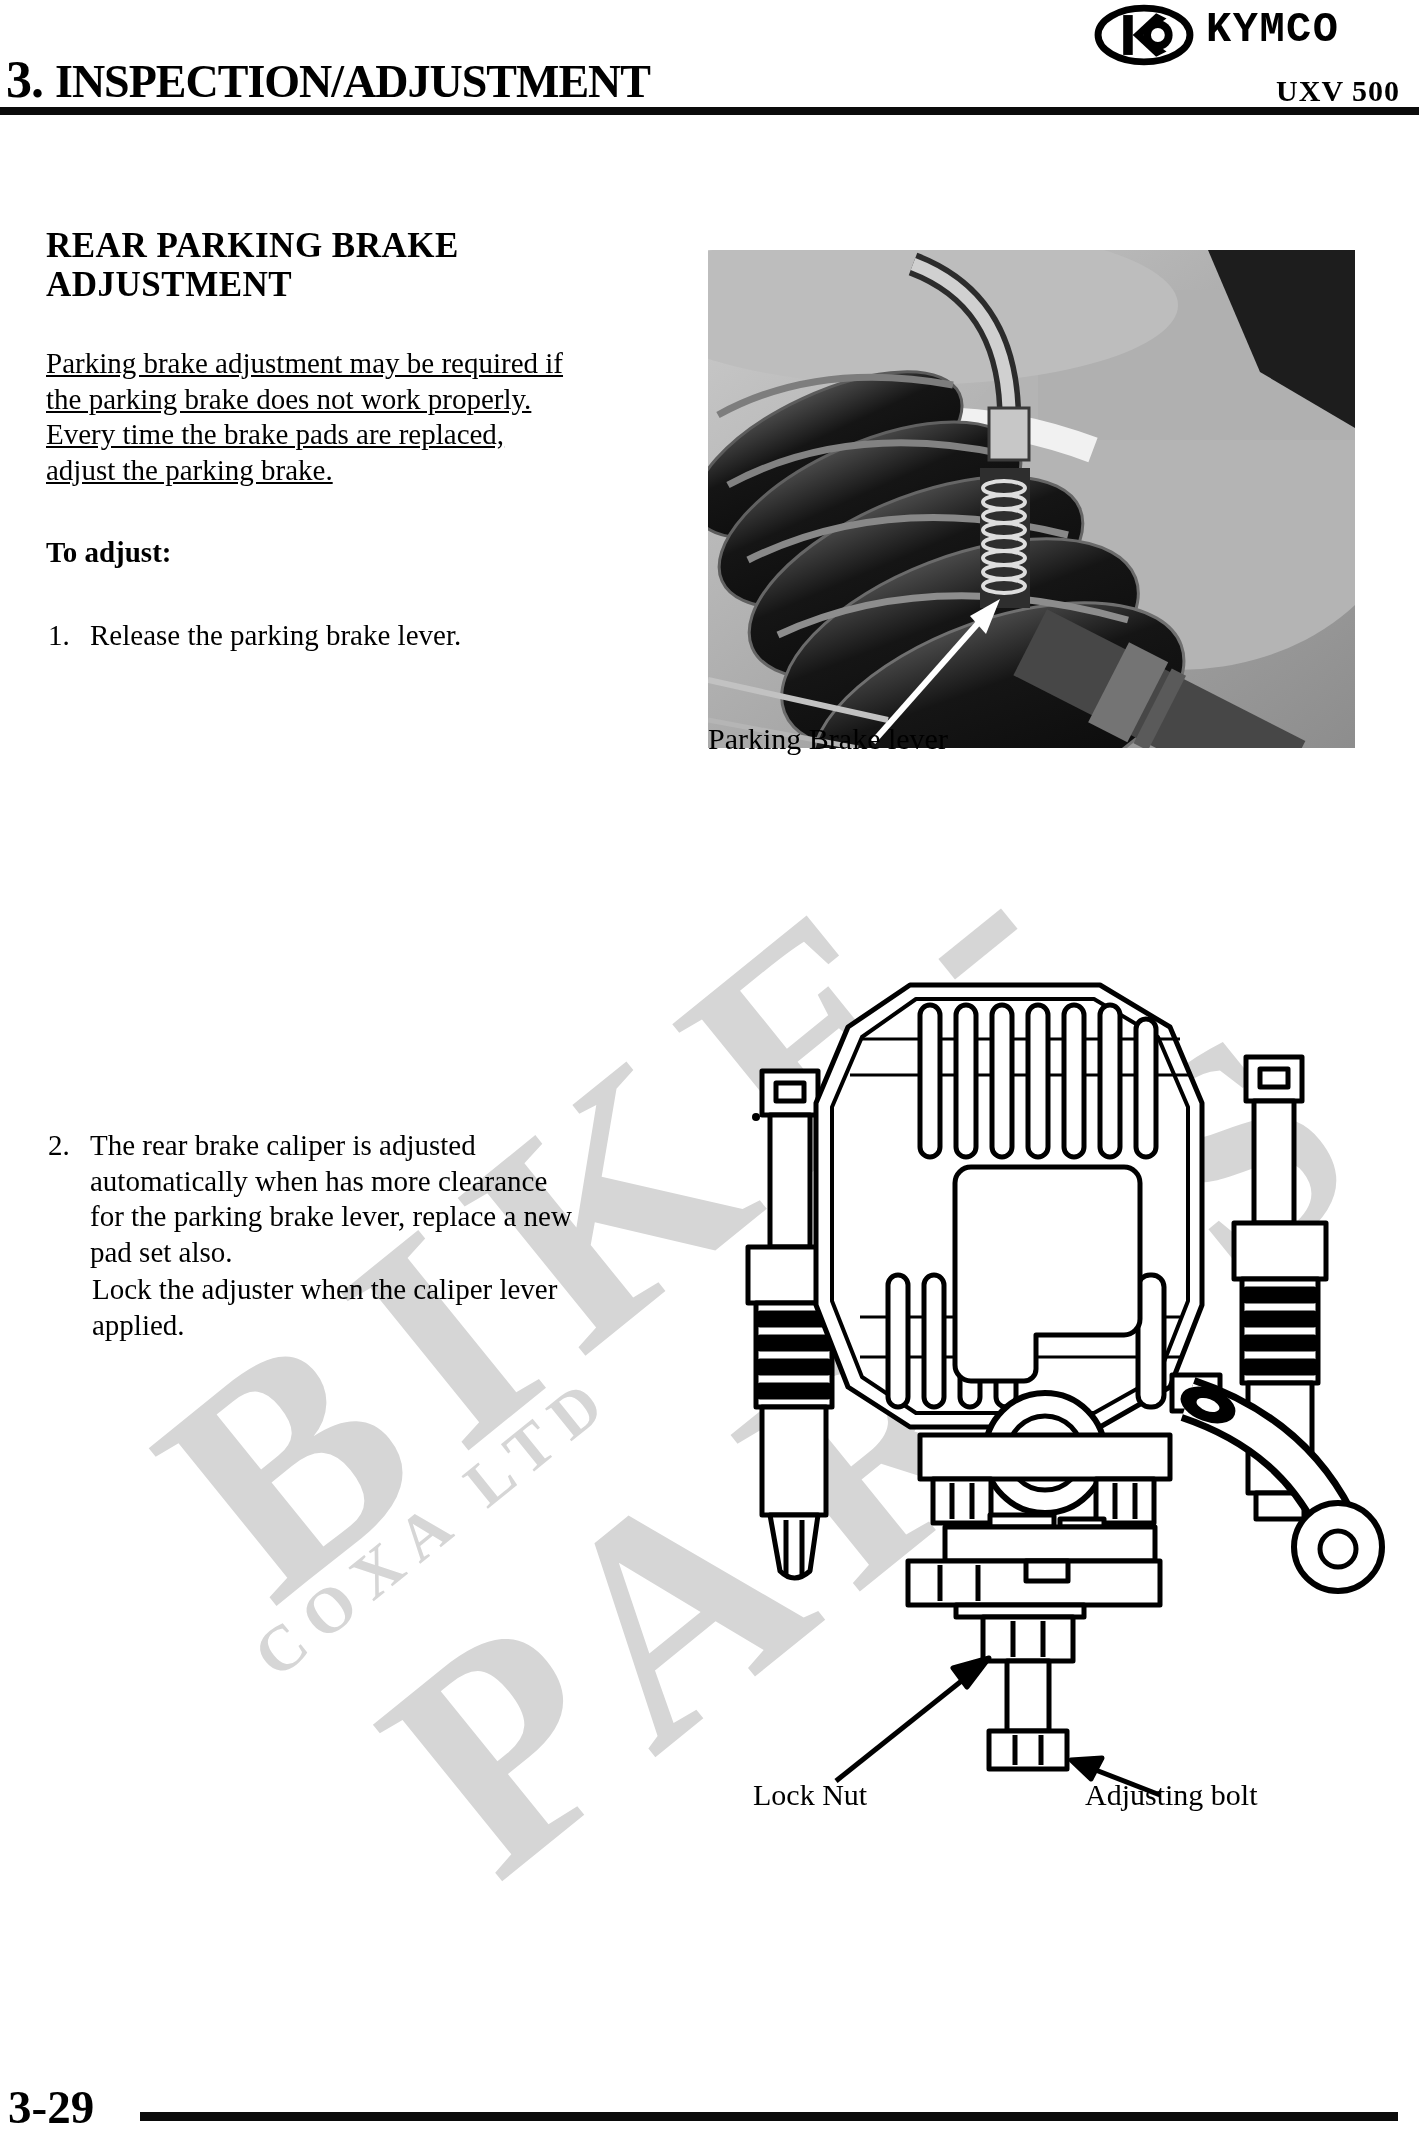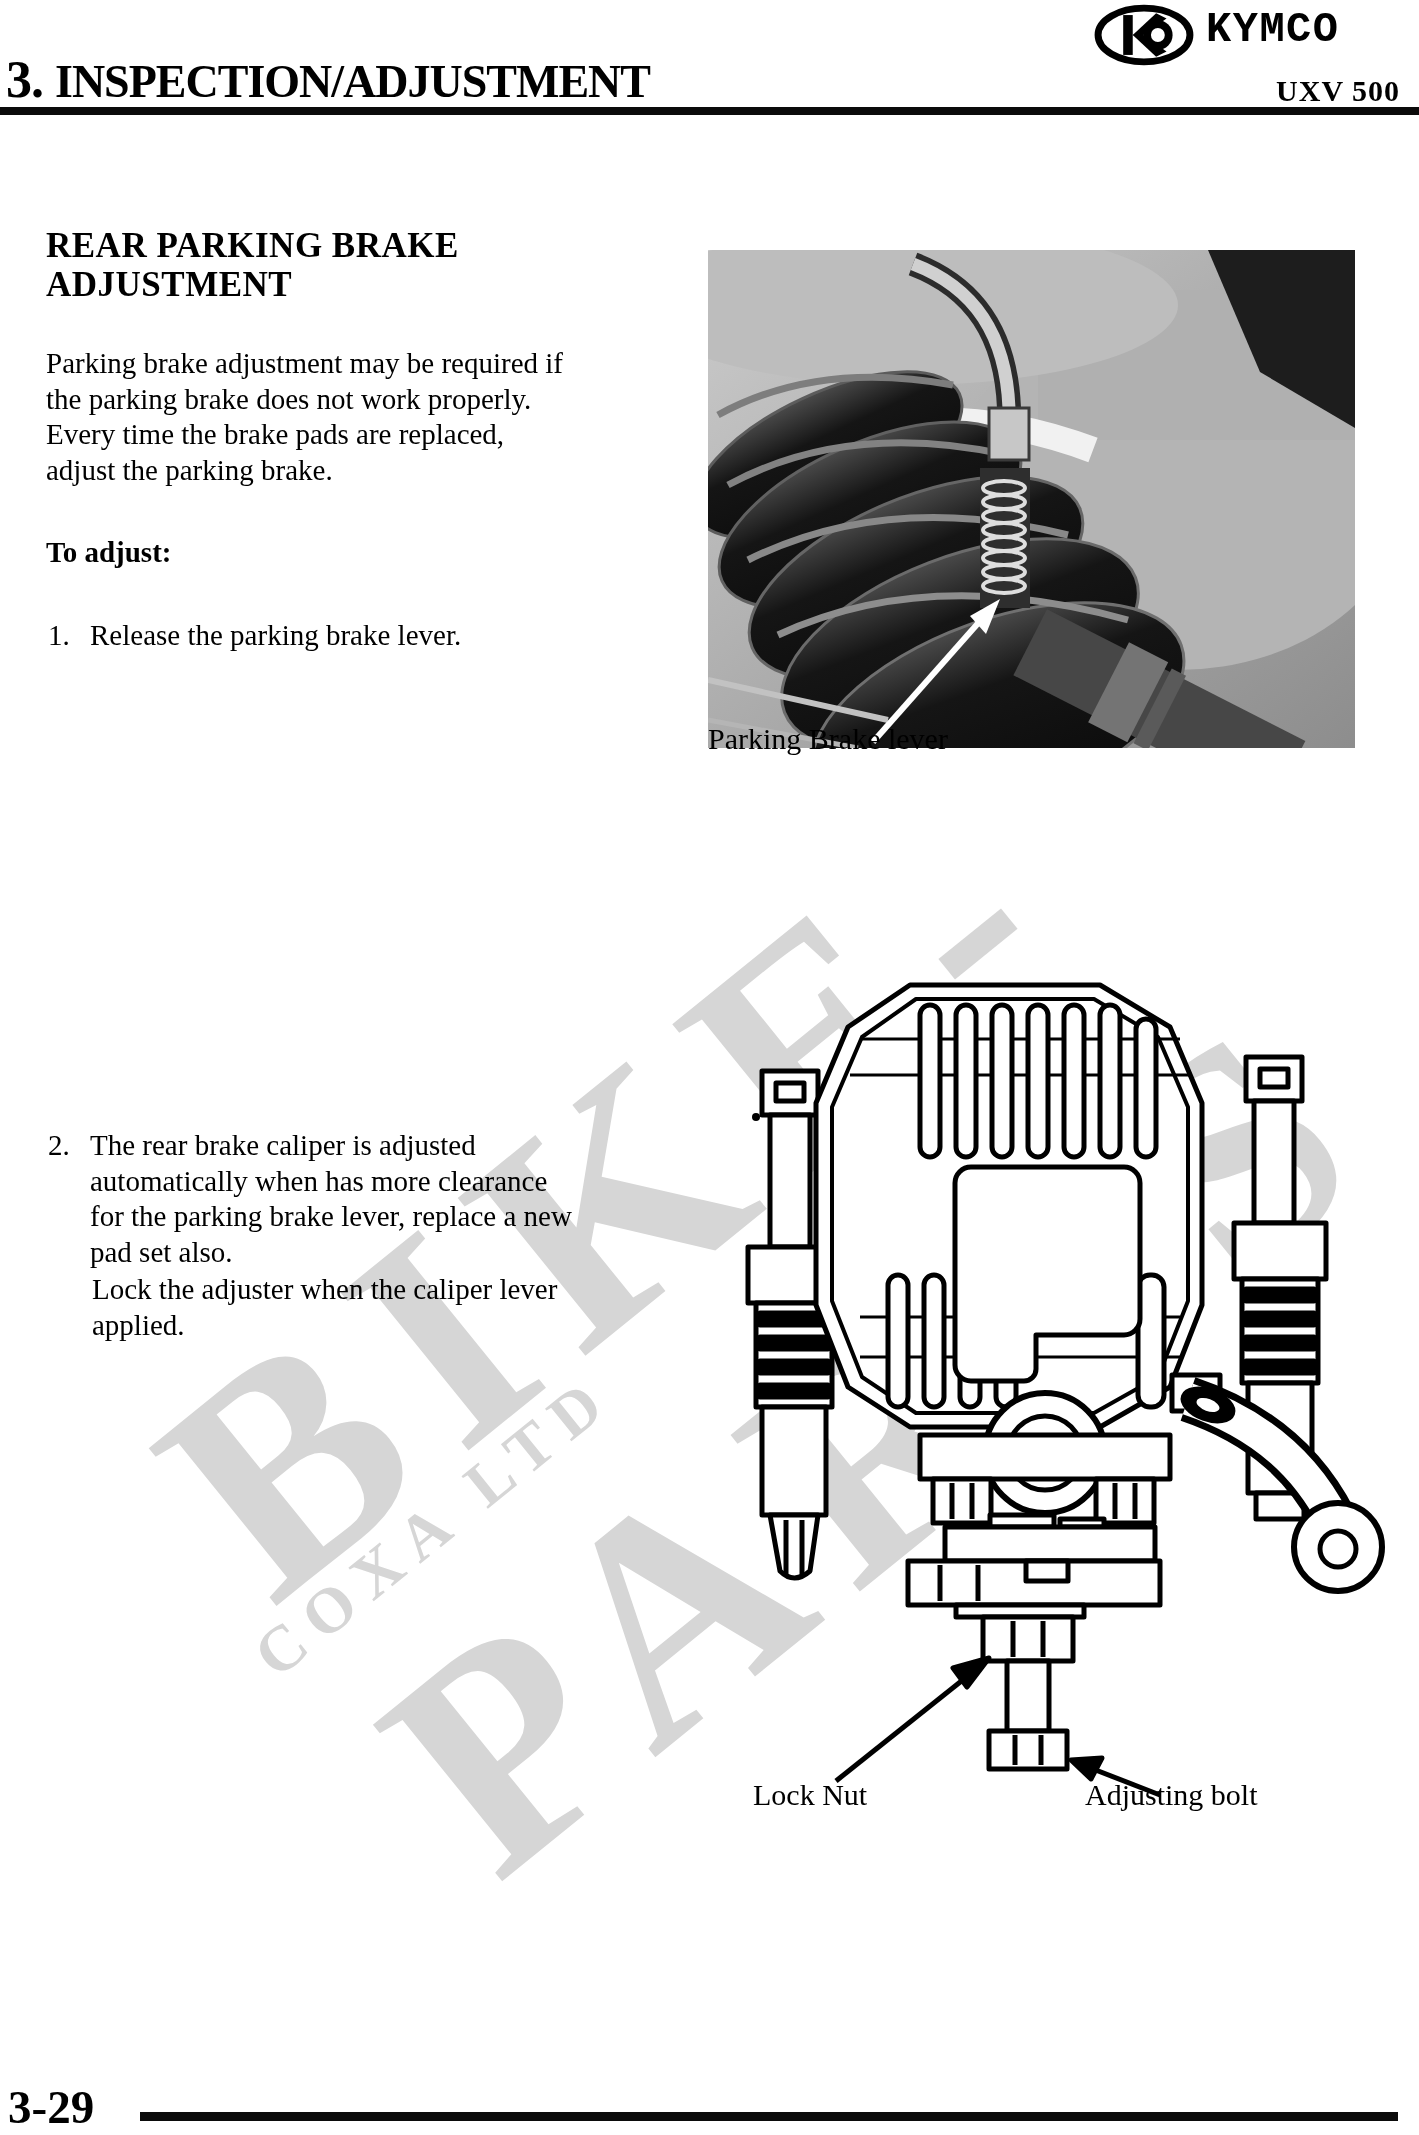--- a/index.html
+++ b/index.html
@@ -14,21 +14,21 @@
   .hdr-title{left:6px;top:50px;display:flex;align-items:baseline;gap:12px;font-weight:bold;}
   .hdr-chapter{font-size:52px;letter-spacing:-1px;}
   .hdr-text{font-size:46px;letter-spacing:-1px;}
   .rule-top{left:0;top:107px;width:1419px;height:8px;background:#0b0b0b;}
   .kymco-word{left:1206px;top:6px;font-family:Liberation Mono, monospace;
     font-weight:bold;font-size:42px;letter-spacing:1.5px;}
   .uxv{right:19px;top:74px;font-weight:bold;font-size:30px;letter-spacing:1px;}
 
   
   .h2{left:46px;top:226px;font-size:35px;line-height:39px;font-weight:bold;letter-spacing:.5px;}
-  .intro{left:46px;top:346px;font-size:29px;line-height:35.5px;}
+  .intro{left:46px;top:346px;font-size:29px;line-height:35.5px;text-decoration:underline;}
   .toadjust{left:46px;top:536px;font-size:29px;font-weight:bold;}
   .step{display:flex;font-size:29px;line-height:35.5px;}
   .step .num{width:42px;flex:0 0 42px;}
   .step1{left:48px;top:618px;}
   .step2{left:48px;top:1128px;}
   .note2{left:92px;top:1272px;font-size:29px;line-height:35.5px;}
 
   
   .photo{left:708px;top:250px;width:647px;height:498px;background:#9a9a9a;}
   .photo svg{display:block;width:100%;height:100%;}

